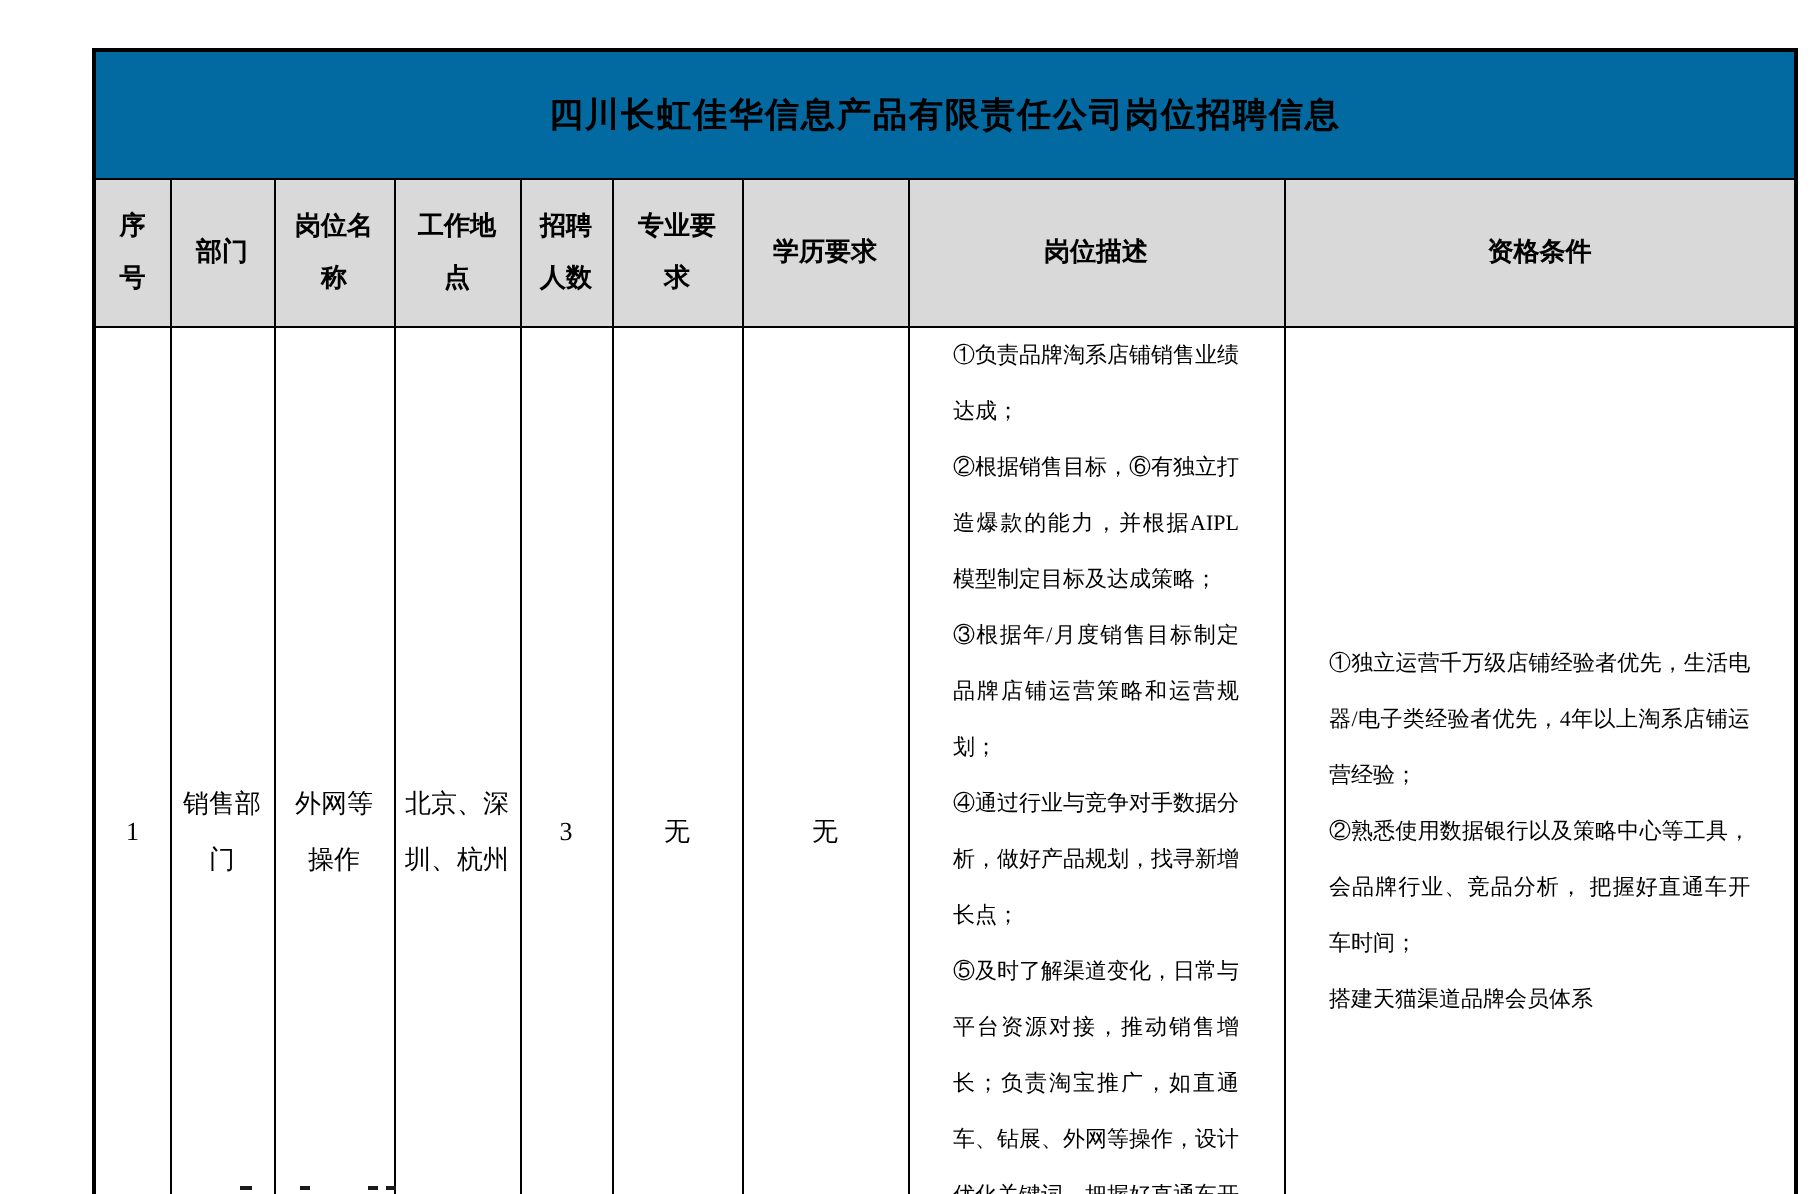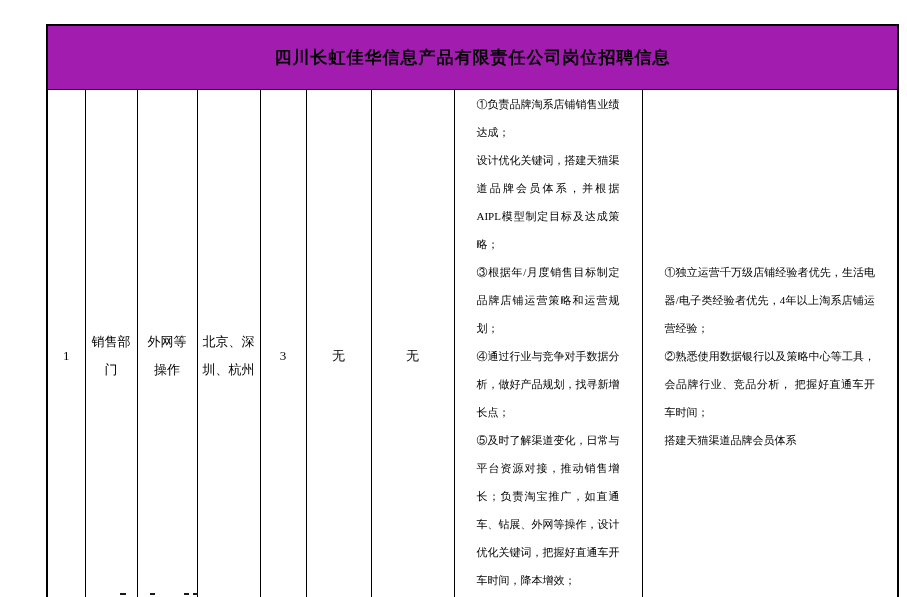--- a/index.html
+++ b/index.html
@@ -26,21 +26,21 @@
     width: 851px;
     border: 2px solid #000;
   }
   table.recruit-table th,
   table.recruit-table td {
     border: 1px solid #000;
     box-sizing: border-box;
     overflow: hidden;
   }
   .title-cell {
-    background: #a21caf;
+    background: #0369a1;
     height: 64px;
     text-align: center;
     vertical-align: middle;
     font-size: 17px;
     font-weight: bold;
     letter-spacing: 1px;
   }
   th.col-header {
     background: #d9d9d9;
     height: 74px;
@@ -87,31 +87,42 @@
       <col style="width:46px">
       <col style="width:65px">
       <col style="width:83px">
       <col style="width:188px">
       <col style="width:256px">
     </colgroup>
     <tbody>
       <tr>
         <td class="title-cell" colspan="9">四川长虹佳华信息产品有限责任公司岗位招聘信息</td>
       </tr>
+      <tr>
+        <th class="col-header">序号</th>
+        <th class="col-header">部门</th>
+        <th class="col-header">岗位名称</th>
+        <th class="col-header">工作地点</th>
+        <th class="col-header">招聘人数</th>
+        <th class="col-header">专业要求</th>
+        <th class="col-header">学历要求</th>
+        <th class="col-header">岗位描述</th>
+        <th class="col-header">资格条件</th>
+      </tr>
       <tr class="data-row">
         <td>1</td>
         <td>销售部门</td>
         <td>外网等操作</td>
         <td>北京、深圳、杭州</td>
         <td>3</td>
         <td>无</td>
         <td>无</td>
         <td class="longtext">
           <div class="para">①负责品牌淘系店铺销售业绩达成；</div>
-          <div class="para">设计优化关键词，搭建天猫渠道品牌会员体系，并根据AIPL模型制定目标及达成策略；</div>
+          <div class="para">②根据销售目标，⑥有独立打造爆款的能力，并根据AIPL模型制定目标及达成策略；</div>
           <div class="para">③根据年/月度销售目标制定品牌店铺运营策略和运营规划；</div>
           <div class="para">④通过行业与竞争对手数据分析，做好产品规划，找寻新增长点；</div>
           <div class="para">⑤及时了解渠道变化，日常与平台资源对接，推动销售增长；负责淘宝推广，如直通车、钻展、外网等操作，设计优化关键词，把握好直通车开车时间，降本增效；</div>
           <div class="para">把握好直通车开车时间；</div>
         </td>
         <td class="longtext">
           <div class="para">①独立运营千万级店铺经验者优先，生活电器/电子类经验者优先，4年以上淘系店铺运营经验；</div>
           <div class="para">②熟悉使用数据银行以及策略中心等工具，会品牌行业、竞品分析， 把握好直通车开车时间；</div>
           <div class="para">搭建天猫渠道品牌会员体系</div>
         </td>

